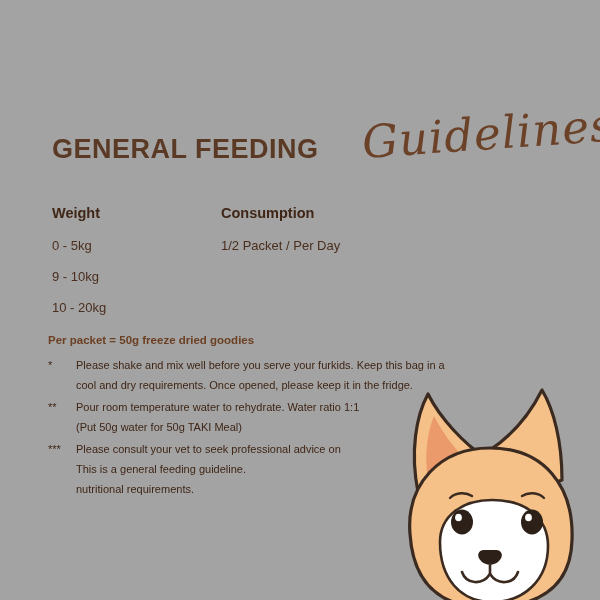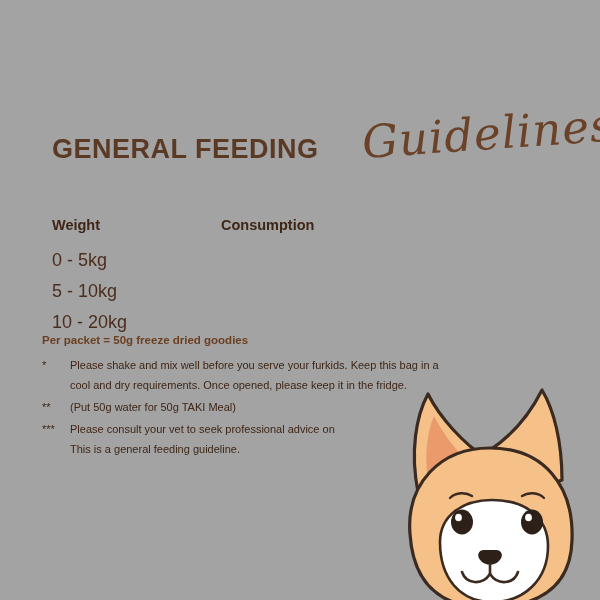--- a/index.html
+++ b/index.html
@@ -71,44 +71,43 @@
     height: 31px;
   }
   .trow.head {
     height: 33px;
   }
   .col-weight {
     width: 142px;
     flex: 0 0 142px;
     font-size: 14.5px;
     color: #4b2e1e;
-    margin-top: 12px;
   }
   .col-cons {
     flex: 1 1 auto;
     font-size: 14.5px;
     color: #4b2e1e;
     margin-left: 27px;
   }
   .trow.head .col-weight,
   .trow.head .col-cons {
     font-weight: bold;
     font-size: 14.5px;
     color: #3f2617;
   }
   .trow.data .col-weight,
   .trow.data .col-cons {
-    font-size: 18px;
+    font-size: 13px;
     color: #4b2e1e;
   }
 
   
   .notes {
     position: absolute;
-    left: 42px;
+    left: 48px;
     top: 334px;
     width: 440px;
   }
   .per-packet {
     font-size: 11.5px;
     font-weight: bold;
     color: #6b3f22;
     margin-bottom: 9px;
   }
   .note {
@@ -150,52 +149,55 @@
     <div class="title-script">Guidelines</div>
   </div>
 
   <div class="table">
     <div class="trow head">
       <div class="col-weight">Weight</div>
       <div class="col-cons">Consumption</div>
     </div>
     <div class="trow data">
       <div class="col-weight">0 - 5kg</div>
+      <div class="col-cons">1/2 Packet  / Per Day</div>
     </div>
     <div class="trow data">
-      <div class="col-weight">5 - 10kg</div>
+      <div class="col-weight">9 - 10kg</div>
     </div>
     <div class="trow data">
       <div class="col-weight">10 - 20kg</div>
     </div>
   </div>
 
   <div class="notes">
     <div class="per-packet">Per packet = 50g freeze dried goodies</div>
 
     <div class="note">
       <div class="note-mark">*</div>
       <div class="note-body">
         <div class="note-line">Please shake and mix well before you serve your furkids. Keep this bag in a</div>
         <div class="note-line">cool and dry requirements.  Once opened, please keep it in the fridge.</div>
       </div>
     </div>
 
     <div class="note">
       <div class="note-mark">**</div>
       <div class="note-body">
+        <div class="note-line">Pour room temperature water to rehydrate. Water ratio 1:1</div>
         <div class="note-line">(Put 50g water for 50g TAKI Meal)</div>
       </div>
     </div>
 
     <div class="note">
       <div class="note-mark">***</div>
       <div class="note-body">
         <div class="note-line">Please consult your vet to seek professional advice on</div>
         <div class="note-line">This is a general feeding guideline.</div>
+        <div class="note-line">nutritional requirements.</div>
       </div>
     </div>
   </div>
 
   <div class="dog">
     <svg viewBox="0 0 240 230" width="240" height="230" xmlns="http://www.w3.org/2000/svg">
 
       <path d="M52 118 C 44 78, 50 42, 62 20 C 74 44, 98 70, 120 84 L 104 130 Z" fill="#f5c189" stroke="#3b2a20" stroke-width="3.2" stroke-linejoin="round"></path>
       <path d="M62 104 C 58 80, 62 56, 68 42 C 78 62, 94 82, 108 92 L 98 114 Z" fill="#eb9a6b" stroke="none"></path>
 

